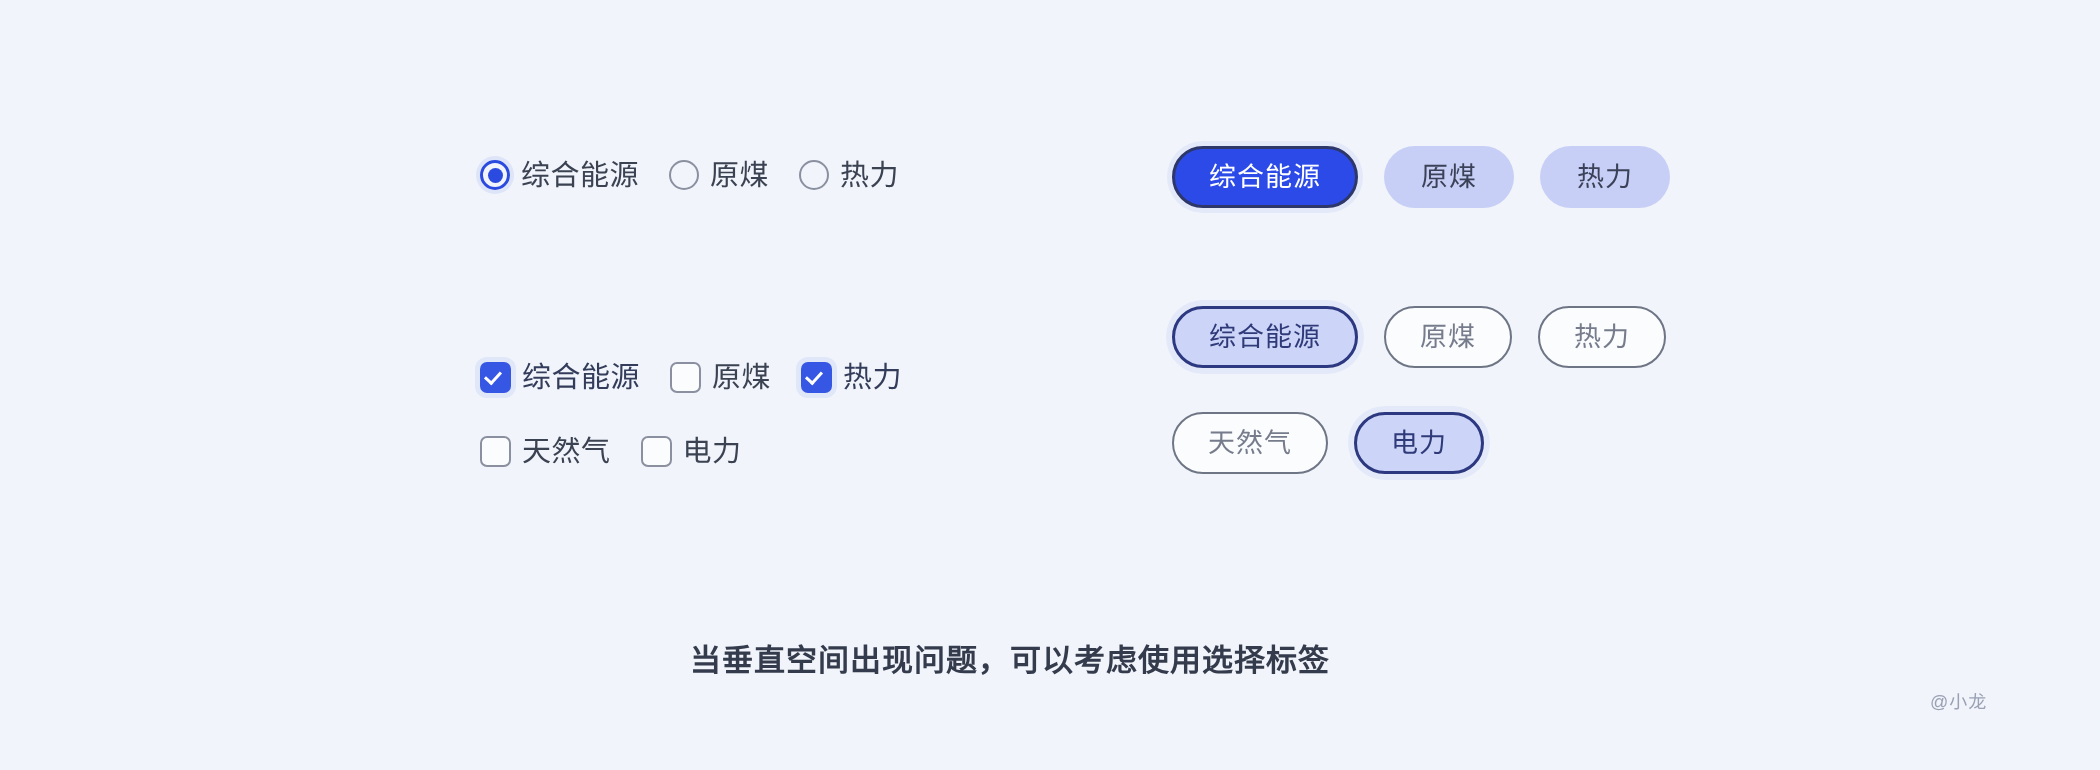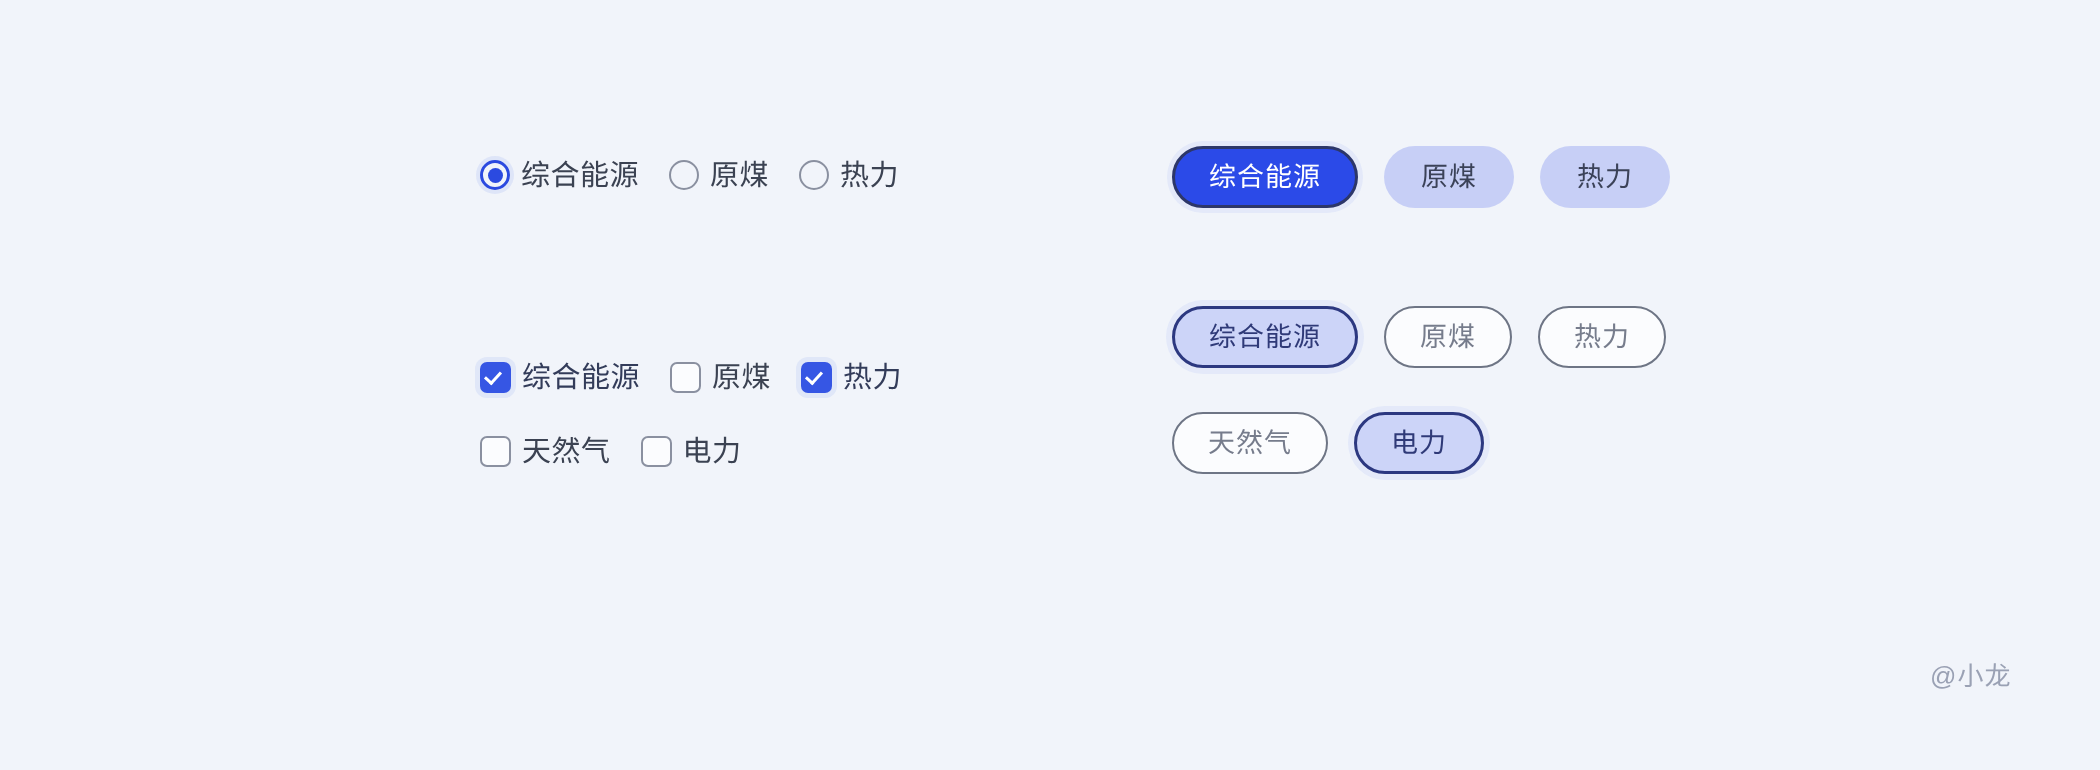--- a/index.html
+++ b/index.html
@@ -162,25 +162,26 @@
     position: absolute;
     font-size: 31px;
     font-weight: bold;
     color: #343b4c;
     letter-spacing: 1px;
     white-space: nowrap;
     line-height: 1;
   }
   .watermark {
     position: absolute;
-    font-size: 26px;
+    font-size: 18px;
     color: #9aa1b4;
     letter-spacing: 1px;
     white-space: nowrap;
     line-height: 1;
+    margin-top: 30px;
   }
 </style>
 </head>
 <body>
 
 <div class="canvas">
 
   <div class="control-row" style="left:480px; top:160px;">
 
     <div class="control-item">
@@ -263,16 +264,17 @@
   <div class="pill-row" style="left:1172px; top:412px;">
 
     <div class="pill outlined">
       <span>天然气</span>
     </div>
     <div class="pill outlined-active">
       <span>电力</span>
     </div>
   </div>
 
+  <div class="caption" style="left:690px; top:645px;">当垂直空间出现问题，可以考虑使用选择标签</div>
 
   <div class="watermark" style="left:1930px; top:663px;">@小龙</div>
 
 </div>
 
 </body></html>

